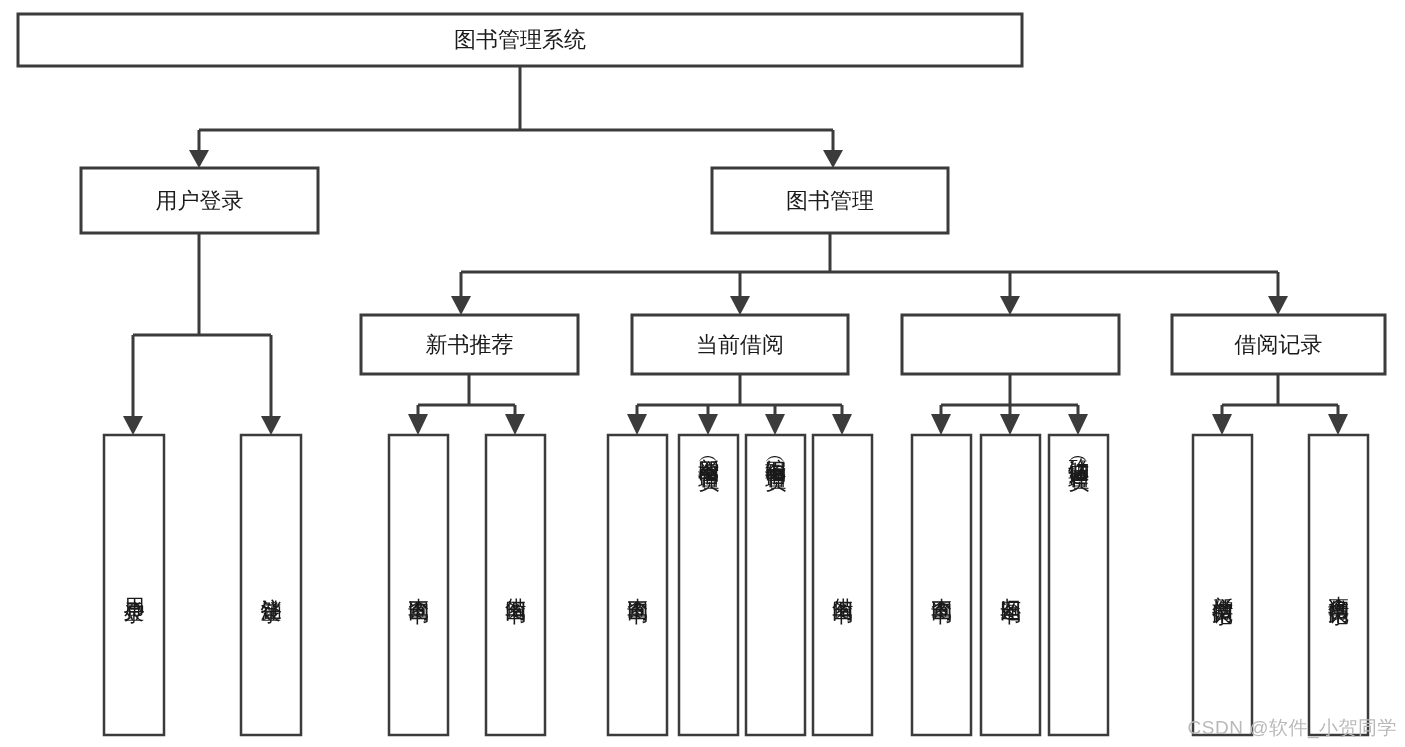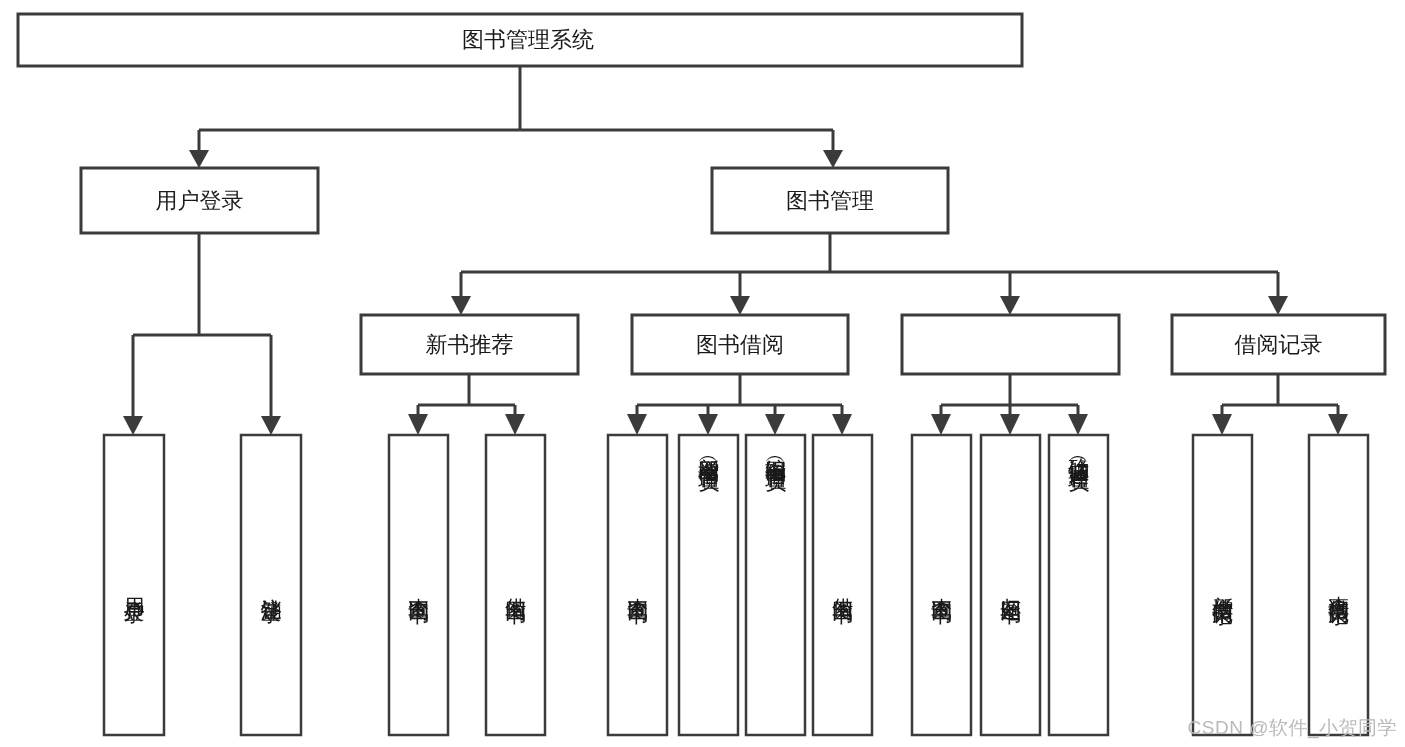--- a/index.html
+++ b/index.html
@@ -178,36 +178,36 @@
 
       <rect class="node-box thin" x="912" y="435" width="59" height="300"></rect>
       <rect class="node-box thin" x="981" y="435" width="59" height="300"></rect>
       <rect class="node-box thin" x="1049" y="435" width="59" height="300"></rect>
 
       <rect class="node-box thin" x="1193" y="435" width="59" height="300"></rect>
       <rect class="node-box thin" x="1309" y="435" width="59" height="300"></rect>
     </g>
   </svg>
 
-  <div class="hlabel-wrap" style="left:18px; top:14px; width:1004px; height:52px;padding-left:8px;">
+  <div class="hlabel-wrap" style="left:18px; top:14px; width:1004px; height:52px;">
     <span class="hlabel-text">图书管理系统</span>
   </div>
 
   <div class="hlabel-wrap" style="left:81px; top:168px; width:237px; height:65px;">
     <span class="hlabel-text">用户登录</span>
   </div>
   <div class="hlabel-wrap" style="left:712px; top:168px; width:236px; height:65px;">
     <span class="hlabel-text">图书管理</span>
   </div>
 
   <div class="hlabel-wrap" style="left:361px; top:315px; width:217px; height:59px;">
     <span class="hlabel-text">新书推荐</span>
   </div>
   <div class="hlabel-wrap" style="left:632px; top:315px; width:216px; height:59px;">
-    <span class="hlabel-text">图书借阅</span>
+    <span class="hlabel-text">当前借阅</span>
   </div>
   <div class="hlabel-wrap" style="left:1172px; top:315px; width:213px; height:59px;border-radius:26px;">
     <span class="hlabel-text">借阅记录</span>
   </div>
 
   <div class="vlabel-wrap" style="left:104px; top:435px; width:60px; height:300px;">
     <span class="vlabel-text">用户登录</span>
   </div>
   <div class="vlabel-wrap" style="left:241px; top:435px; width:60px; height:300px;">
     <span class="vlabel-text">注销登录</span>

